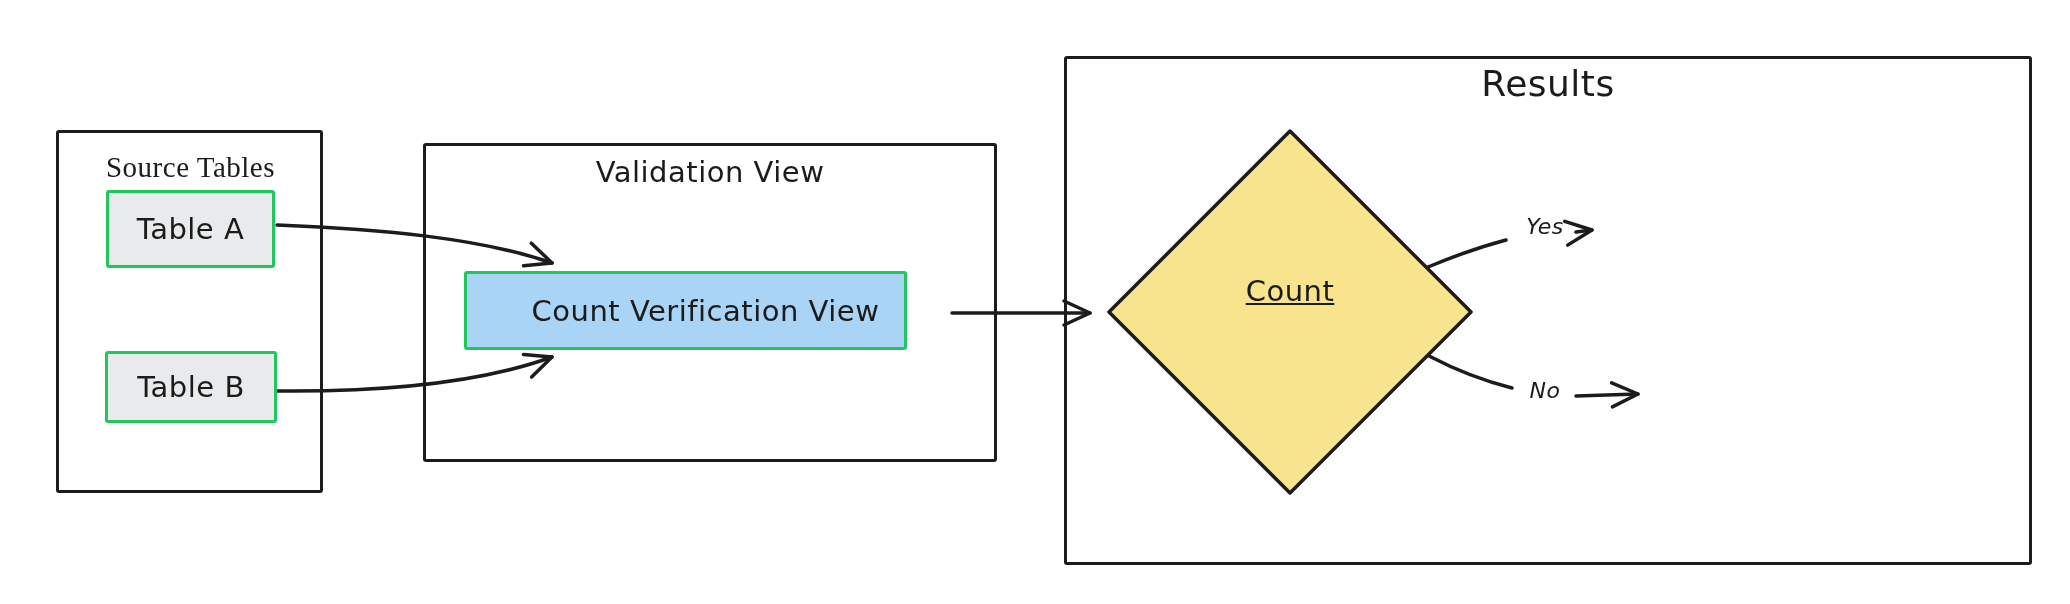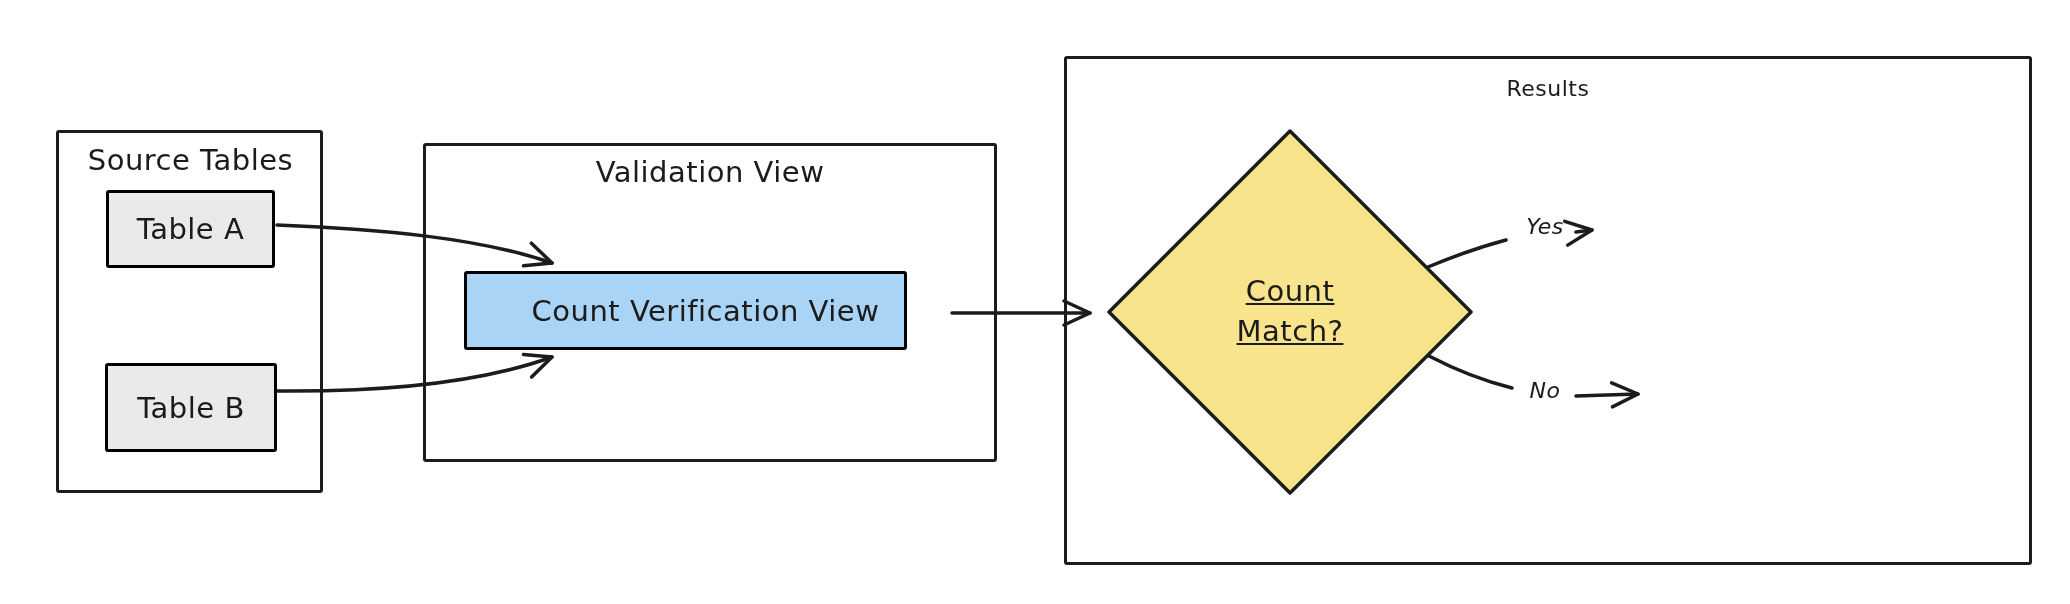--- a/index.html
+++ b/index.html
@@ -28,21 +28,21 @@
   .group-title {
     position: absolute;
     text-align: center;
     font-size: 29px;
     letter-spacing: 0.5px;
     color: #1b1b1b;
     white-space: nowrap;
   }
   .node {
     position: absolute;
-    border: 3px solid #000000;
+    border: 3px solid #22c55e;
     border-radius: 3px;
     box-sizing: border-box;
     display: flex;
     align-items: center;
     justify-content: center;
     font-size: 29px;
     letter-spacing: 0.5px;
     white-space: nowrap;
   }
   .edge-label {
@@ -102,39 +102,38 @@
 
     <path class="edge" d="M 277 225 C 380 229 480 238 552 263" marker-end="url(#arrow)"></path>
     <path class="edge" d="M 277 391 C 380 392 480 383 552 357" marker-end="url(#arrow)"></path>
     <path class="edge" d="M 952 313 L 1090 313" marker-end="url(#arrow)"></path>
     <path class="edge" d="M 1428 267 C 1452 257 1476 248 1506 240"></path>
     <path class="edge" d="M 1576 232 L 1592 230" marker-end="url(#arrow)"></path>
     <path class="edge" d="M 1429 356 C 1452 368 1480 380 1512 388"></path>
     <path class="edge" d="M 1576 396 L 1638 394" marker-end="url(#arrow)"></path>
   </svg>
 
-  <div class="group-title" style="left:58px; top:143px; width:265px;">Source Tables</div>
+  <div class="group-title" style="left:58px; top:151px; width:265px;font-family:Liberation Serif, serif;">Source Tables</div>
   <div class="group-title" style="left:425px; top:155px; width:570px;">Validation View</div>
-  <div class="group-title" style="left:1066px; top:76px; width:964px; font-size:22px;">Results</div>
+  <div class="group-title" style="left:1066px; top:63px; width:964px; font-size:36px;">Results</div>
 
   <div class="node" style="left: 106px; top: 190px; width: 169px; height: 78px; background-color: rgb(232, 234, 236);">
     <span>Table A</span>
   </div>
 
-  <div class="node" style="left: 105px; top: 363px; width: 172px; height: 89px; background-color: rgb(232, 234, 236);">
+  <div class="node" style="left: 105px; top: 351px; width: 172px; height: 72px; background-color: rgb(232, 234, 236);">
     <span>Table B</span>
   </div>
 
   <div class="node" style="left: 464px; top: 271px; width: 443px; height: 79px; background-color: rgb(170, 212, 245); padding-left: 40px;">
     <span>Count Verification View</span>
   </div>
 
 
 
   <div class="diamond-label" style="left:1190px; top:271px; width:200px;">
     <div>Count</div>
-    <div>Match?</div>
   </div>
 
   <div class="edge-label" style="left:1500px; top:214px; width:90px;">Yes</div>
   <div class="edge-label" style="left:1500px; top:378px; width:90px;">No</div>
 
 </div>
 
 </body></html>

